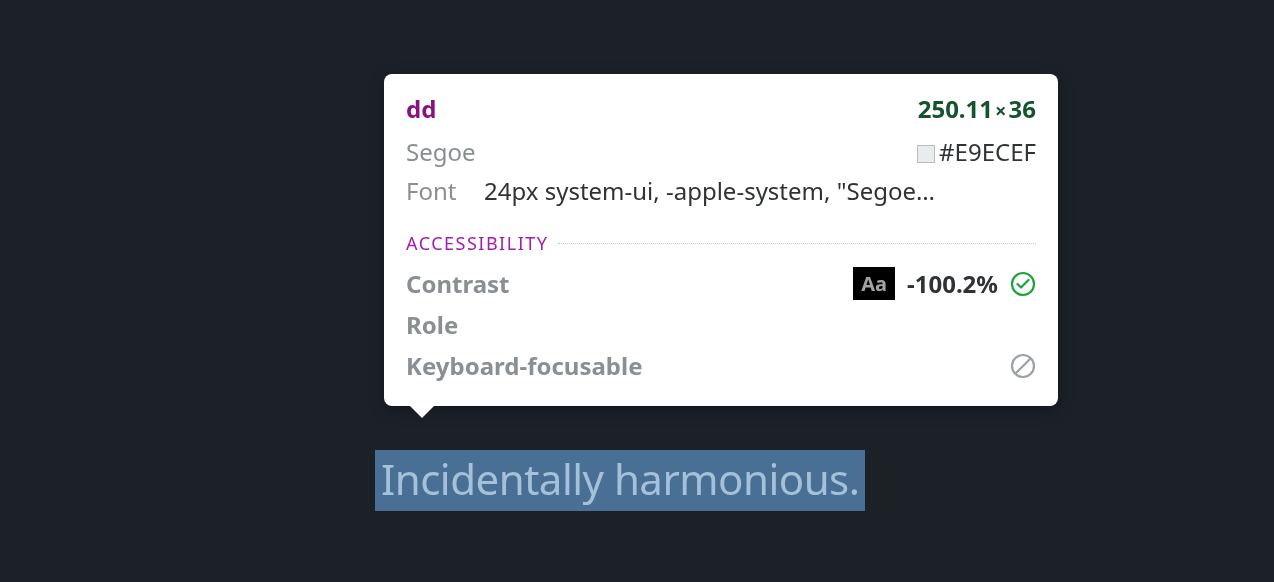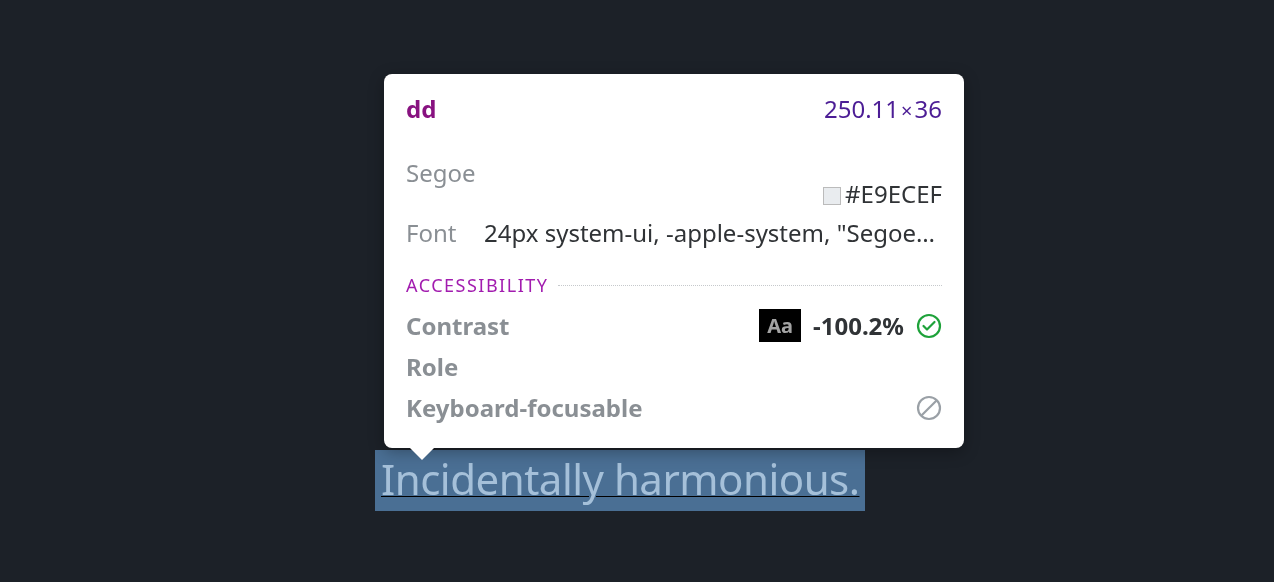--- a/index.html
+++ b/index.html
@@ -14,33 +14,32 @@
       font-family: system-ui, -apple-system, "Segoe UI", Roboto, sans-serif;
       position: relative;
       overflow: hidden;
     }
     .highlighted-element {
       position: absolute;
       left: 375px;
       top: 450px;
       background: #4a6f94;
       padding: 0 6px 4px 6px;
-      text-decoration: underline;
     }
     .highlighted-text {
       font-size: 42px;
       color: #a5c0d9;
       font-weight: 400;
       letter-spacing: -0.5px;
     }
     .tooltip {
       position: absolute;
       left: 384px;
       top: 74px;
-      width: 580px;
+      width: 674px;
       background: #ffffff;
       border-radius: 8px;
       box-shadow: 0 4px 16px rgba(0,0,0,0.3);
       padding: 18px 22px 16px 22px;
     }
     .tooltip::after {
       content: '';
       position: absolute;
       bottom: -12px;
       left: 26px;
@@ -55,23 +54,23 @@
       justify-content: space-between;
       align-items: baseline;
       margin-bottom: 10px;
     }
     .element-tag {
       color: #881280;
       font-weight: 700;
       font-size: 24px;
     }
     .dimensions {
-      color: #4c1d95;
-      font-size: 24px;
-      font-weight: 400;
+      color: #14532d;
+      font-size: 24px;
+      font-weight: 700;
     }
     .dim-times {
       padding: 0 2px;
       font-size: 20px;
     }
     .prop-row {
       display: flex;
       align-items: center;
       margin-bottom: 6px;
       font-size: 24px;
@@ -85,21 +84,20 @@
       color: #8a8f94;
       flex-shrink: 0;
     }
     .prop-value {
       color: #303336;
       flex: 1;
       text-align: right;
       white-space: nowrap;
       overflow: hidden;
       text-overflow: ellipsis;
-      margin-top: 42px;
     }
     .prop-value-left {
       color: #303336;
       flex: 1;
       text-align: left;
       padding-left: 12px;
       white-space: nowrap;
       overflow: hidden;
       text-overflow: ellipsis;
     }

